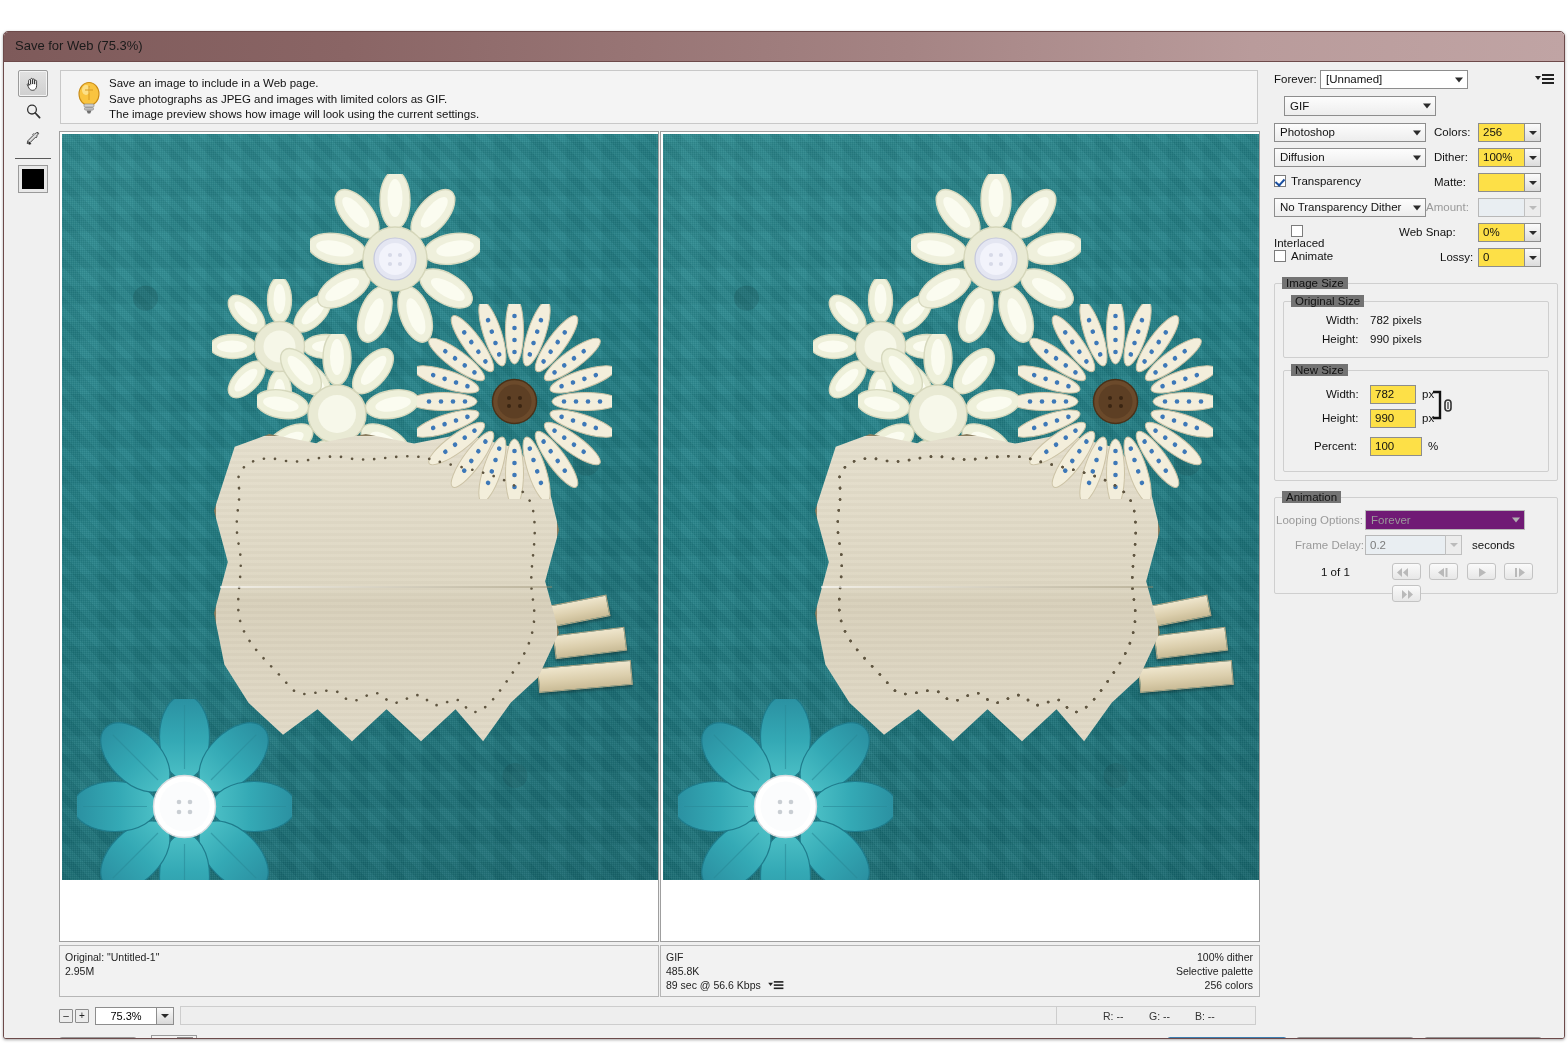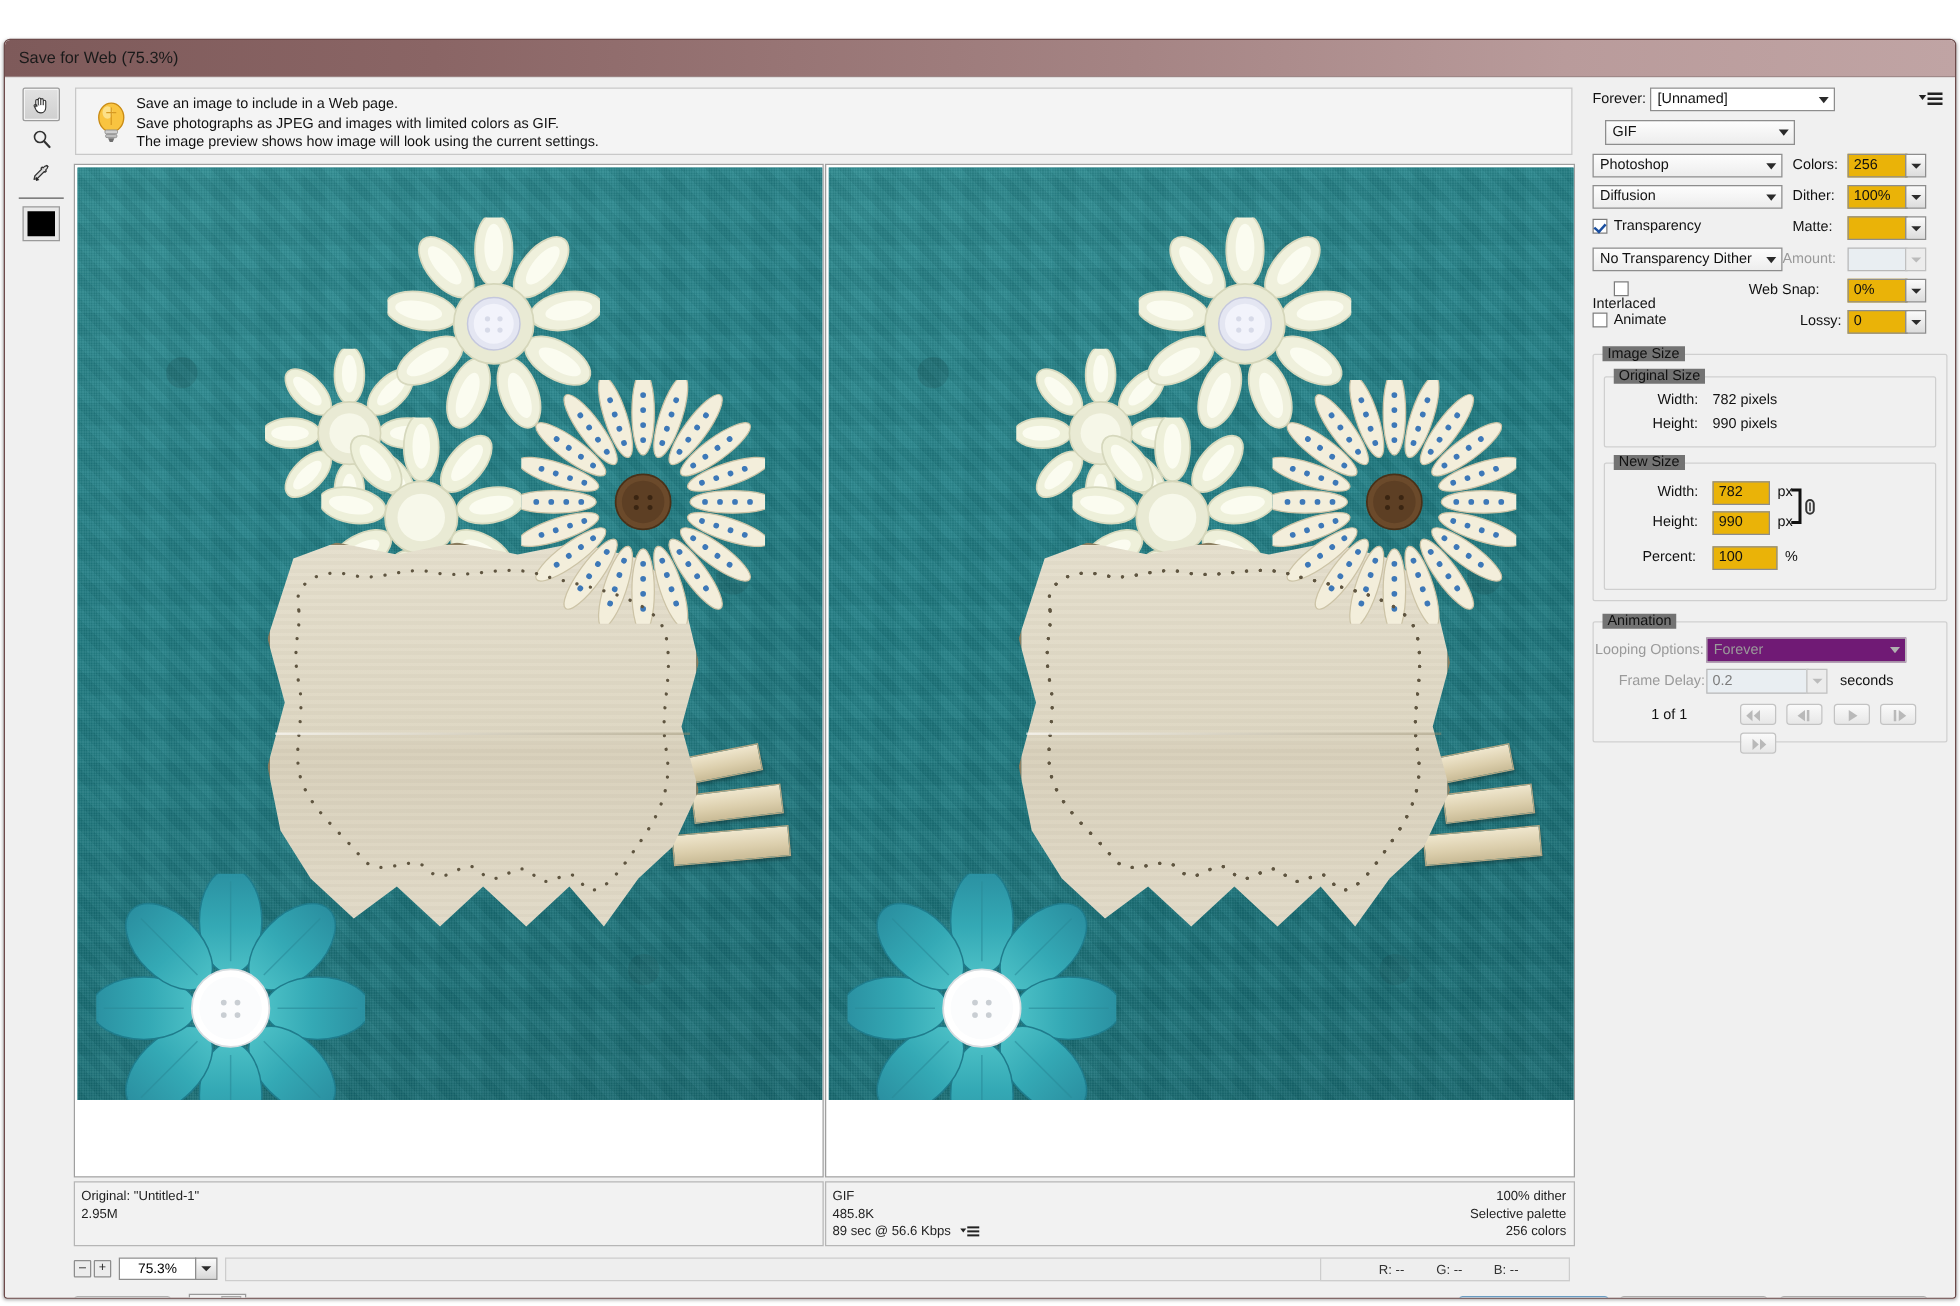--- a/index.html
+++ b/index.html
@@ -268,21 +268,21 @@
   .combo .arrow {
     position:absolute; right:4px; top:50%; transform:translateY(-50%);
     border-left:4px solid transparent; border-right:4px solid transparent;
     border-top:5px solid #2b2b2b;
   }
   .combo.dis { color:#9a9a9a; background:#701a75; border-color:#b8b8b8; }
   .combo.dis .arrow { border-top-color:#b0b0b0; }
 
   .spinbox {
     position:relative; display:inline-block; vertical-align:middle;
-    height:19px; border:1px solid #8d8d8d; background:#eab308;
+    height:19px; border:1px solid #8d8d8d; background:#fde047;
     font-size:11.5px; color:#111; line-height:17px; padding-left:4px;
     white-space:nowrap; overflow:hidden;
   }
   .spinner {
     display:inline-block; vertical-align:middle;
     width:17px; height:19px; border:1px solid #8d8d8d; margin-left:-1px;
     background: linear-gradient(180deg,#fbfbfb,#dcdcdc); position:relative;
   }
   .spinner::after{
     content:""; position:absolute; left:50%; top:50%;

